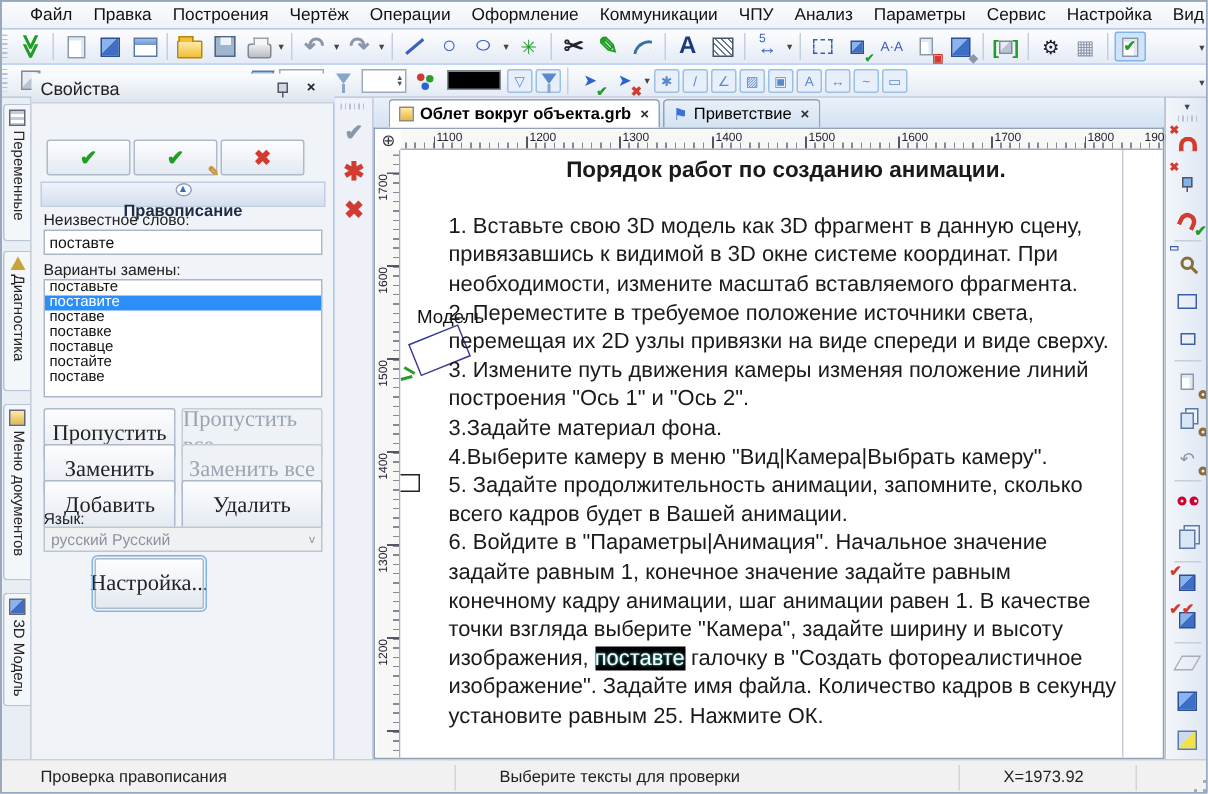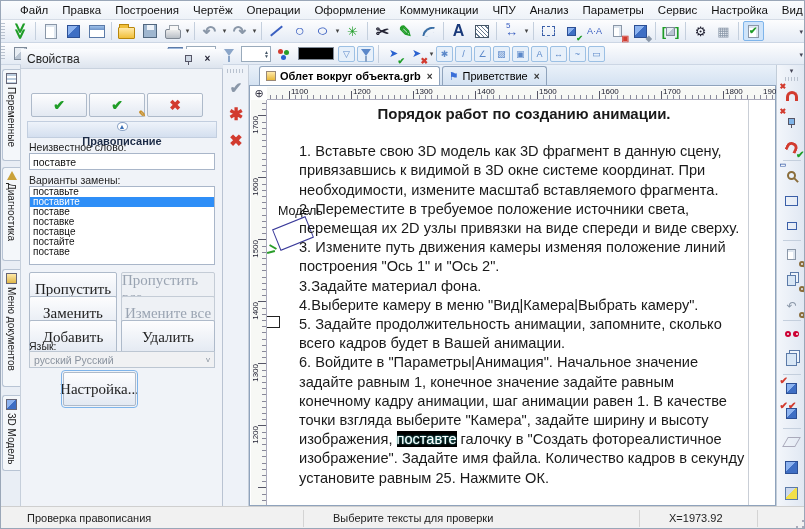--- a/index.html
+++ b/index.html
@@ -340,21 +340,21 @@
     <div class="li">поставе</div>
     <div class="li">поставке</div>
     <div class="li">поставце</div>
     <div class="li">постайте</div>
     <div class="li">поставе</div>
   </div>
 
   <div class="sbtn" style="left:28px;top:271px;width:88px">Пропустить</div>
   <div class="sbtn dis" style="left:120px;top:271px;width:94px">Пропустить все</div>
   <div class="sbtn" style="left:28px;top:295px;width:88px">Заменить</div>
-  <div class="sbtn dis" style="left:120px;top:295px;width:94px">Измените все</div>
+  <div class="sbtn dis" style="left:120px;top:295px;width:94px">Заменить все</div>
   <div class="sbtn" style="left:28px;top:319px;width:88px">Добавить</div>
   <div class="sbtn" style="left:120px;top:319px;width:94px">Удалить</div>
 
   <div class="abs plabel" style="left:28px;top:339px">Язык:</div>
   <div class="abs pselect">
     <span class="vv">русский Русский</span>
     <span style="font-size:8px">v</span>
   </div>
   <div class="sbtn focusbtn" style="left:62px;top:371px;width:73px">Настройка...</div>
 

